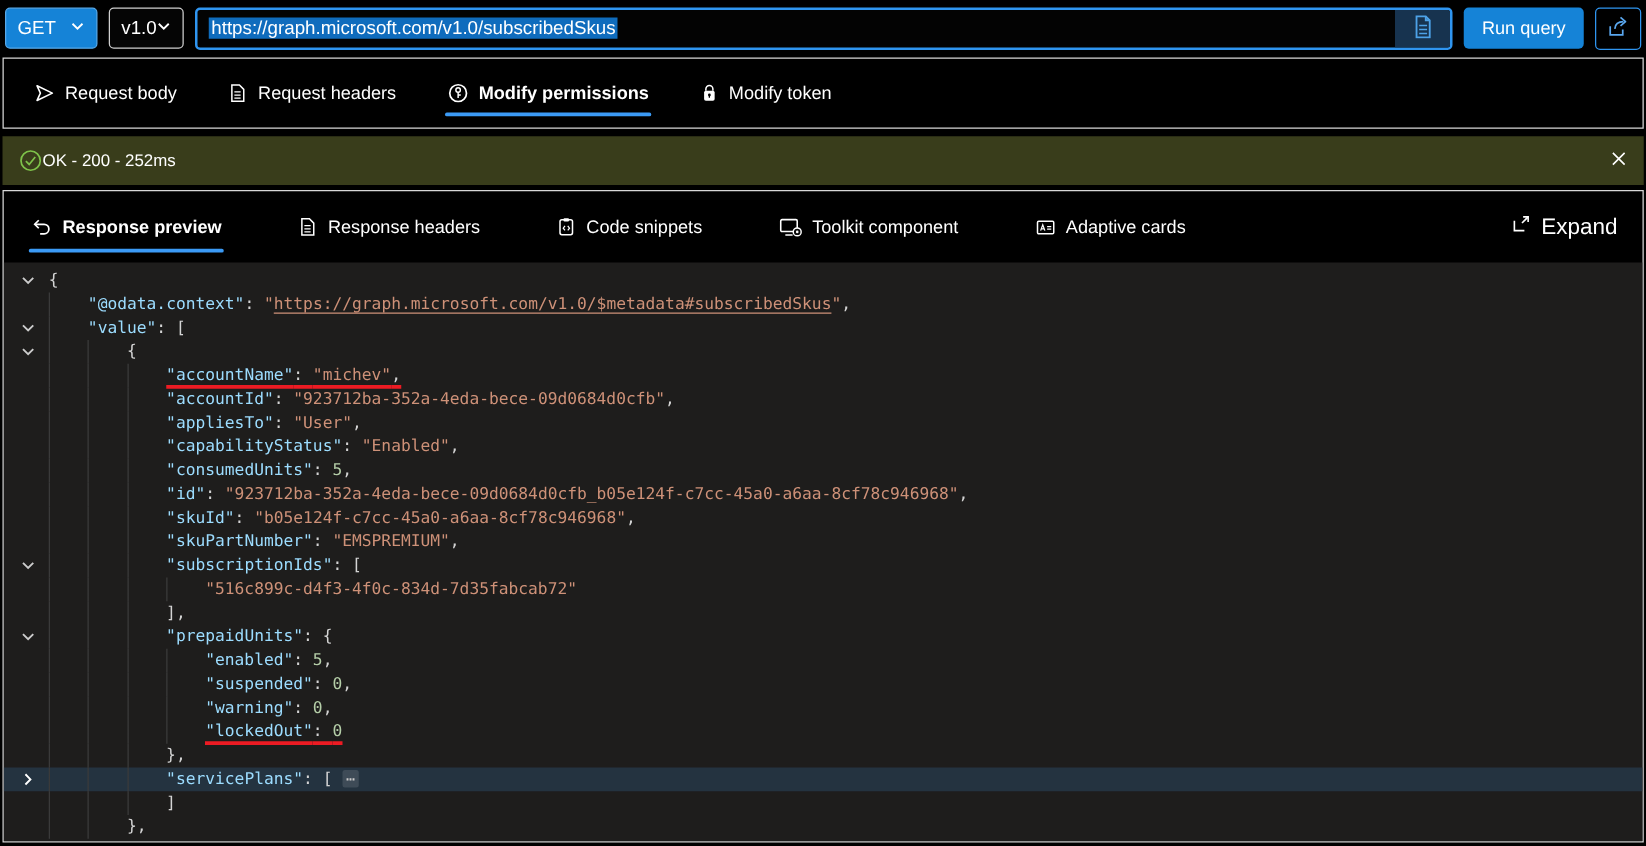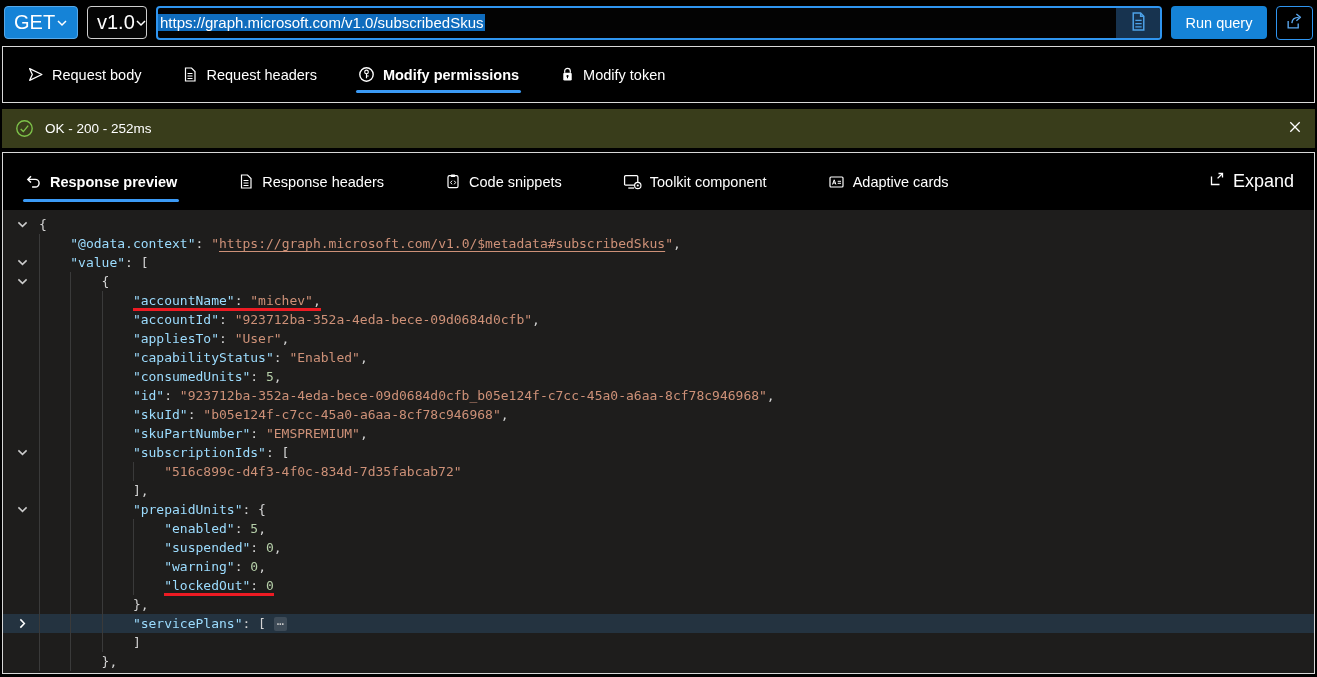--- a/index.html
+++ b/index.html
@@ -6,44 +6,44 @@
   html,body { width:1317px; height:677px; }
   body {
     background:#000;
     color:#fff;
     font-family:"Liberation Sans", sans-serif;
     overflow:hidden;
   }
   
   .topbar { display:flex; align-items:center; height:45px; padding:0 4px; gap:9px; background:#000; }
   .dd { height:33px; border-radius:4px; display:flex; align-items:center; justify-content:space-between;
-        padding:0 9px; font-size:20px; cursor:pointer; }
+        padding:0 9px; font-size:15px; cursor:pointer; }
   .dd-method { width:74px; background:#1583d7; border:1px solid #57a9ea; }
   .dd-version { width:60px; background:#050505; border:1px solid #cfcfcf; }
   .urlbox { flex:1; height:34px; border:2px solid #2f95f0; border-radius:4px; background:#030303;
             display:flex; align-items:center; overflow:hidden; }
-  .urltext { font-size:15px; background:#0f6cbd; padding:0 2px; white-space:nowrap; }
+  .urltext { margin-left:9px; font-size:15px; background:#0f6cbd; padding:0 2px; white-space:nowrap; }
   .docbtn { margin-left:auto; width:44px; height:30px; background:#17334f; border:none;
             display:flex; align-items:center; justify-content:center; color:#4da2e8; cursor:pointer; }
   .runbtn { width:96px; height:33px; background:#1583d7; border:none; border-radius:4px; color:#fff;
             font-size:14.5px; font-family:inherit; cursor:pointer; }
   .sharebtn { width:37px; height:34px; background:transparent; border:1px solid #2f95f0; border-radius:4px;
               color:#5aa7ee; display:flex; align-items:center; justify-content:center; cursor:pointer; }
   
   .reqtabs { margin:1px 2px 0; border:1px solid #d8d8d8; height:57px; display:flex; align-items:stretch;
              padding-left:22px; gap:37px; background:#000; }
   .tab { position:relative; display:flex; align-items:center; gap:8px; font-size:14.5px; padding:0 2px;
          cursor:pointer; color:#fff;text-align:right; }
   .tab .ticon { display:flex; align-items:center; }
   .tab.active { font-weight:700; }
   .tab.active::after { content:""; position:absolute; left:0; right:0; bottom:9px; height:3px;
                        background:#3b9af5; border-radius:2px; }
   
   .statusbar { margin:6px 2px 0; height:39px; background:#393d1b; display:flex; align-items:center;
-               gap:11px; padding:0 13px; font-size:13.5px; }
+               padding:0 13px; font-size:13.5px; }
   .statusclose { margin-left:auto; color:#fff; cursor:pointer; display:flex; }
   
   .panel { margin:4px 2px 0; border:1px solid #d8d8d8; height:522px; background:#000; overflow:hidden; }
   .resptabs { height:57px; display:flex; align-items:stretch; padding:0 20px; gap:57px; }
   .resptabs .tab.active::after { bottom:8px; }
   .expand { margin-left:auto; display:flex; align-items:center; gap:8px; font-size:18px; cursor:pointer; }
   
   .editor { background:#1e1d1c; height:463px; padding-top:5px;
             font-family:"DejaVu Sans Mono", monospace; font-size:13px; color:#d4d4d4; cursor:text; }
   .line { display:flex; height:19px; line-height:19px; white-space:pre; }

